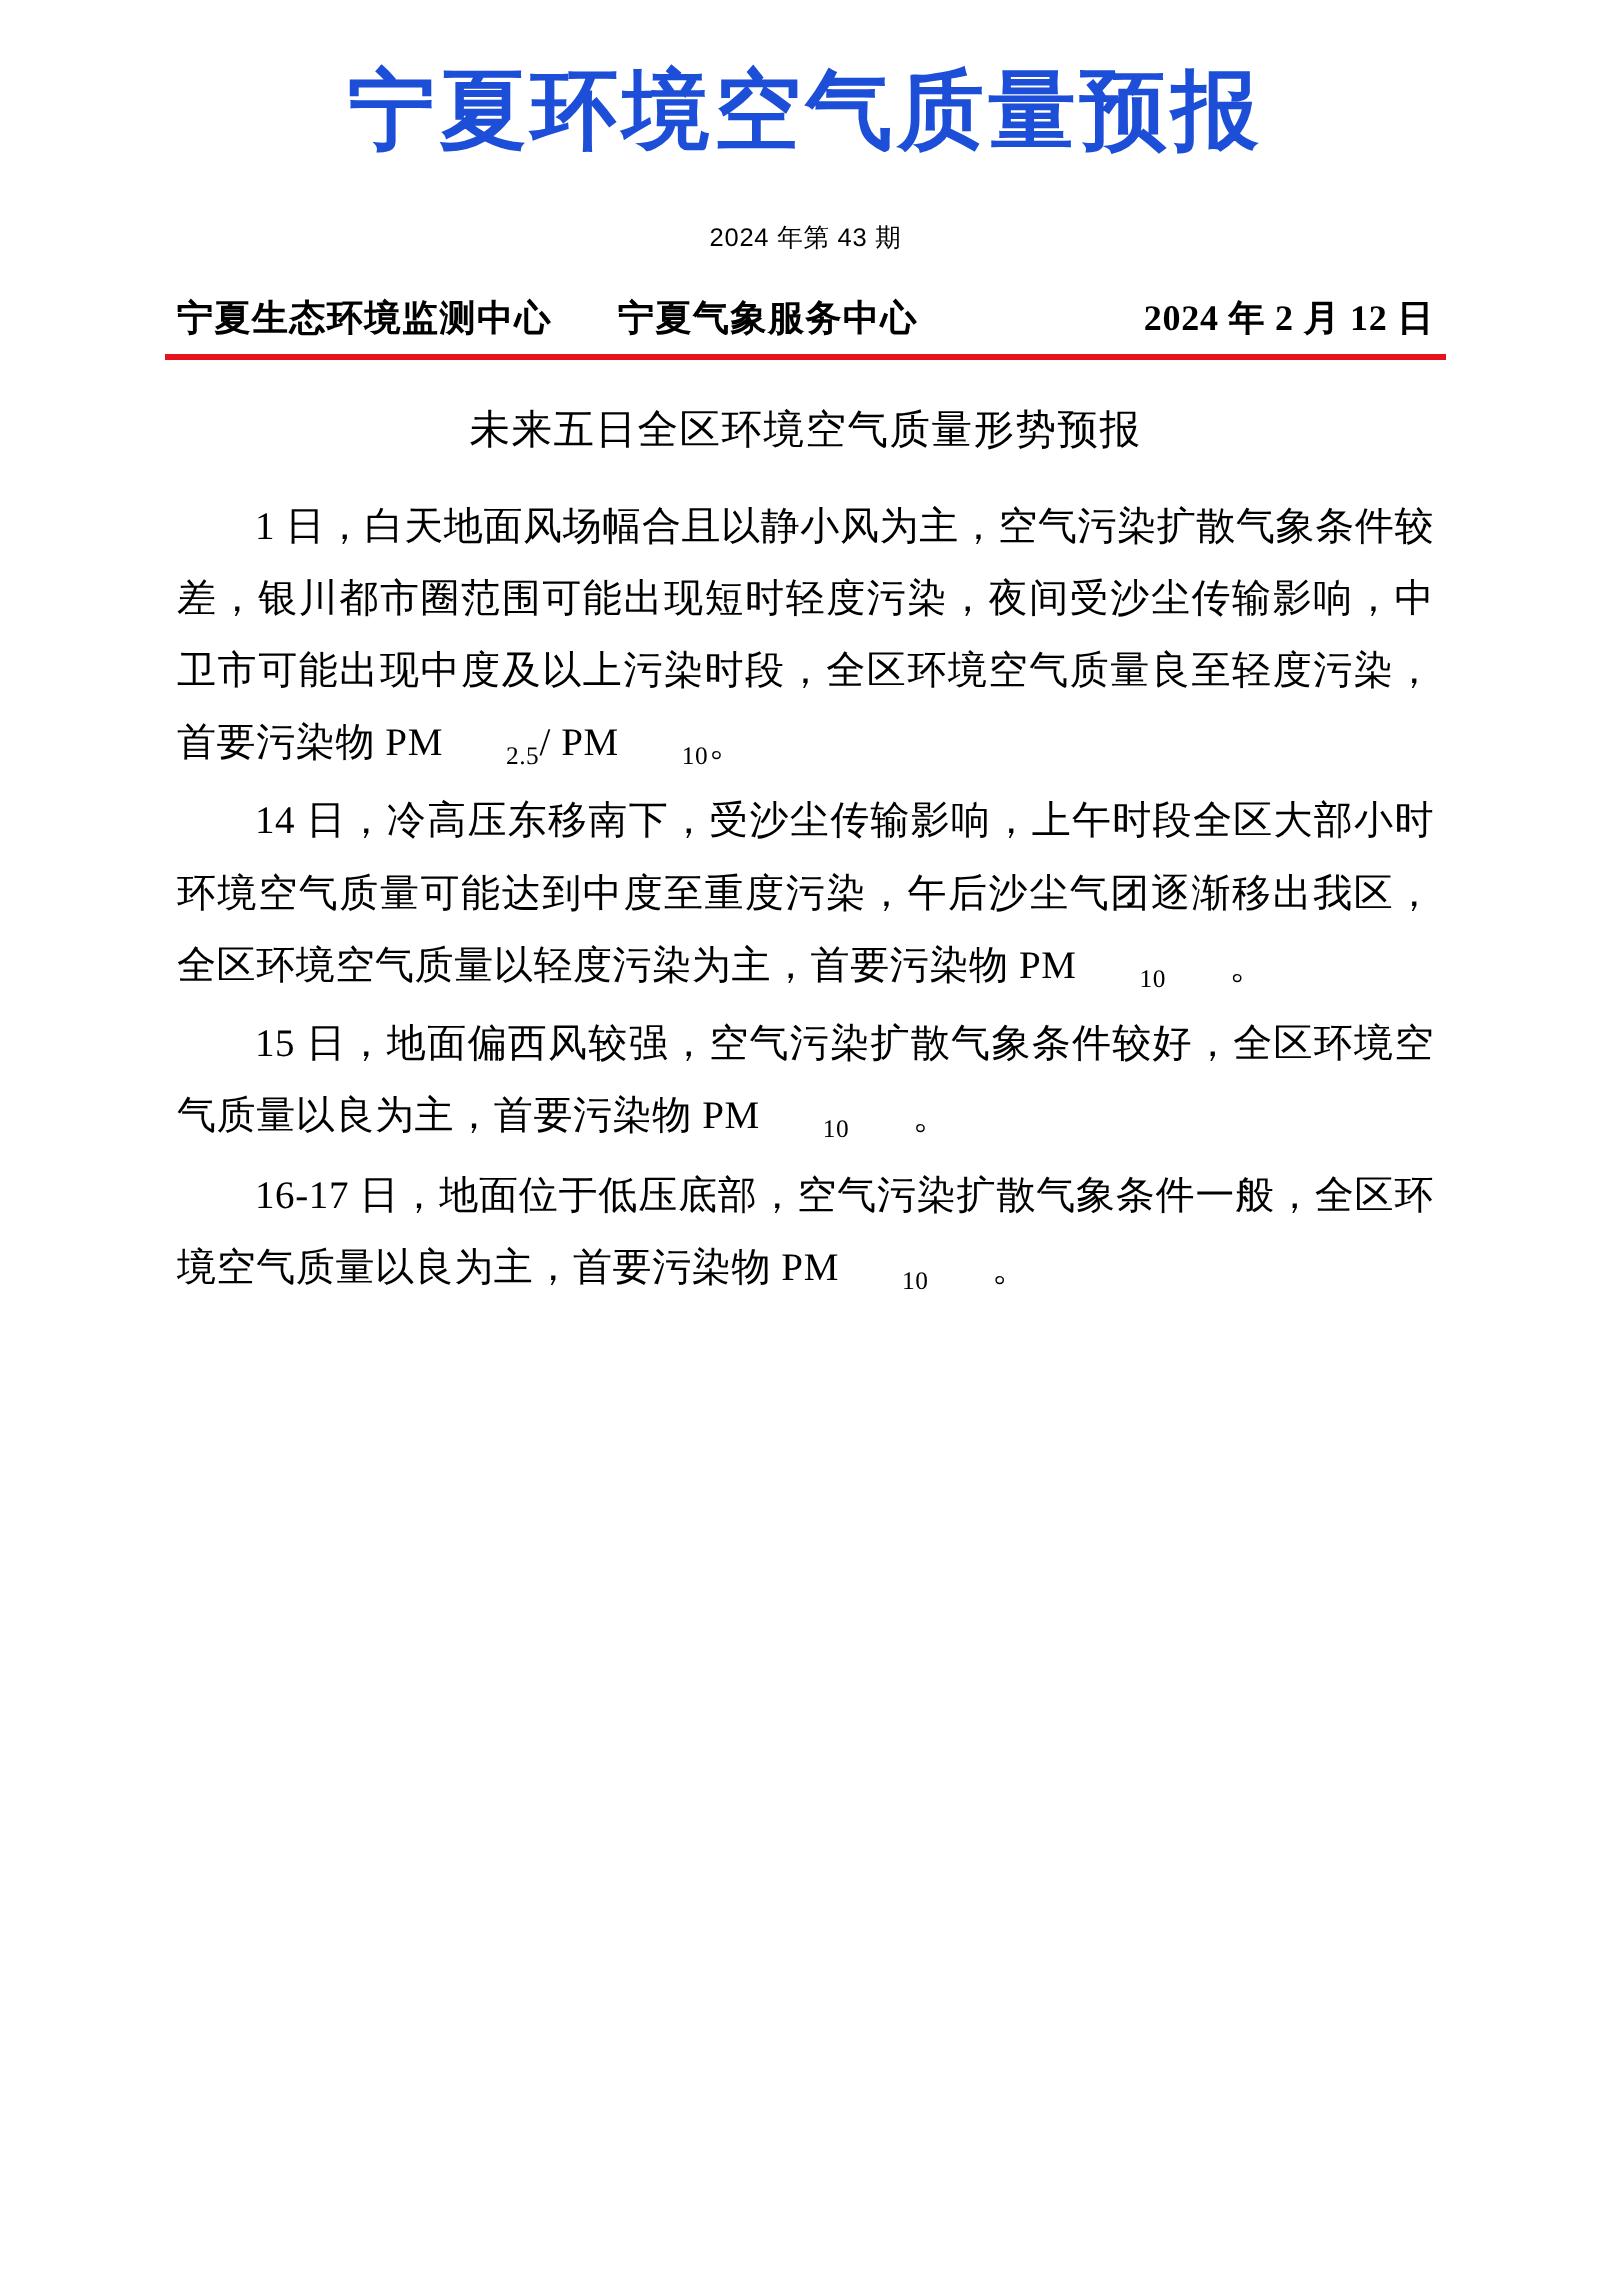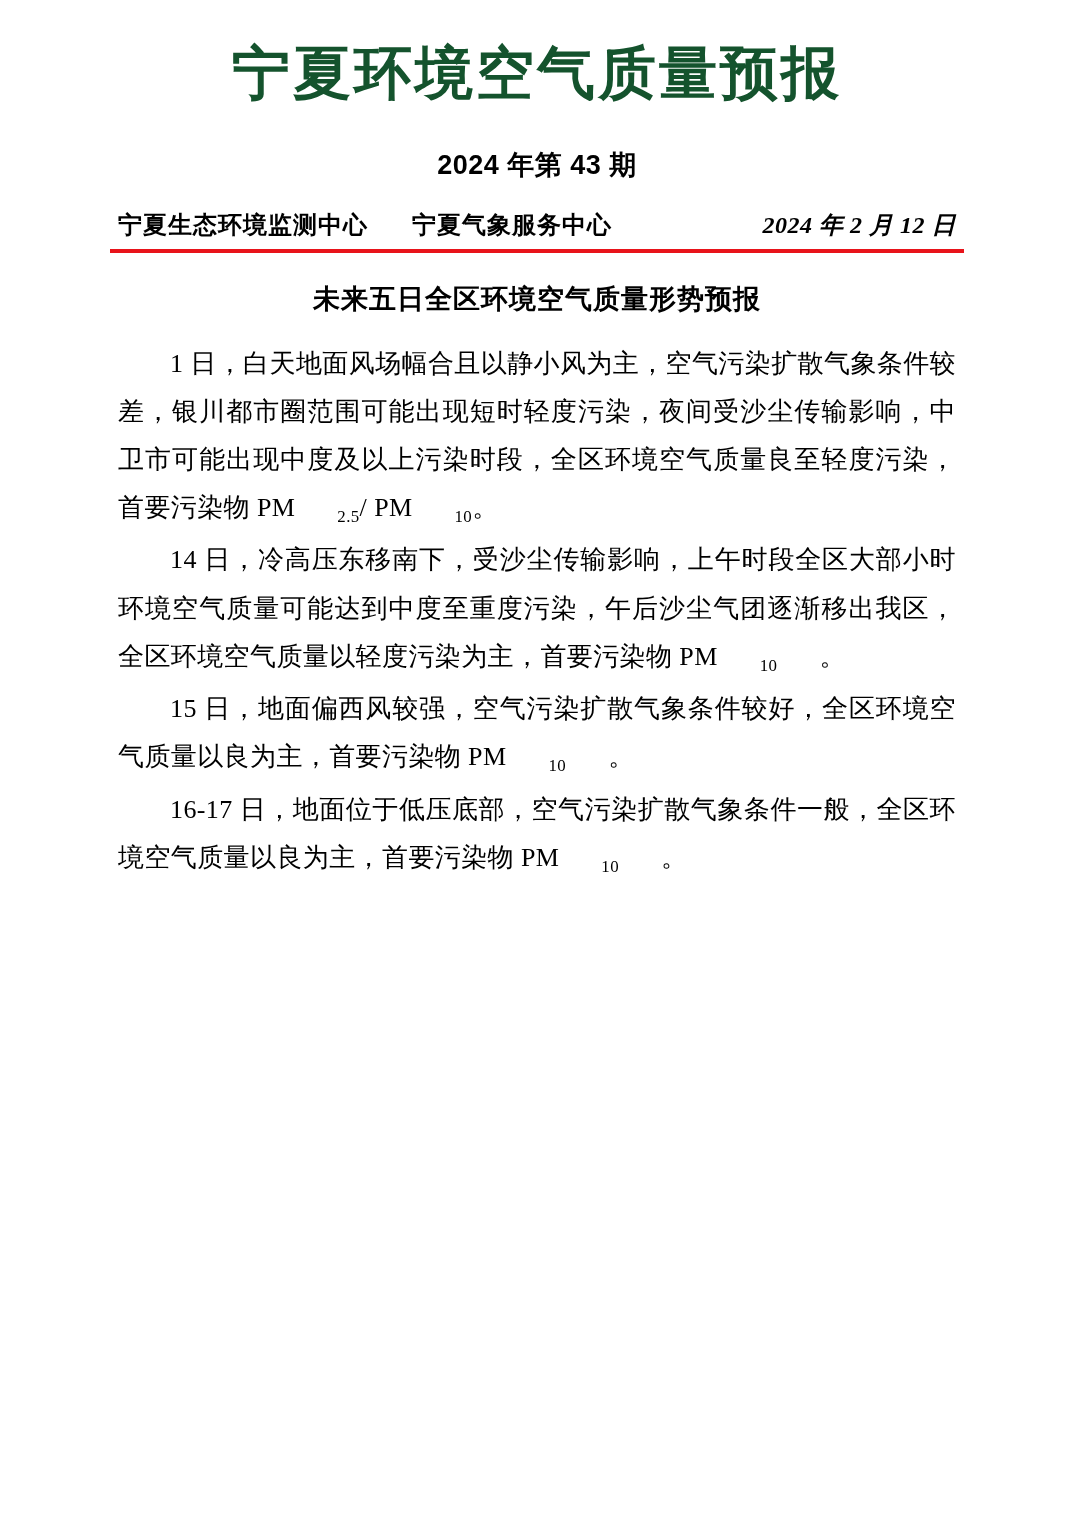--- a/index.html
+++ b/index.html
@@ -17,32 +17,32 @@
   }
   .page {
     width: 1074px;
     height: 1520px;
     box-sizing: border-box;
     padding: 0;
     position: relative;
   }
   .masthead {
     text-align: center;
-    color: #14532d;
+    color: #1d4ed8;
     font-family: "DejaVu Serif", "Liberation Serif", serif;
     font-weight: bold;
     font-size: 58px;
     letter-spacing: 3px;
     line-height: 1.2;
   }
   .issue {
     text-align: center;
     font-family: "Liberation Sans", sans-serif;
-    font-weight: bold;
-    font-size: 27px;
+    font-weight: normal;
+    font-size: 17px;
     margin-top: 30px;
     letter-spacing: 0.5px;
   }
   .byline {
     display: flex;
     align-items: baseline;
     margin: 26px 118px 0 118px;
     font-weight: bold;
     font-size: 24px;
     font-family: "Liberation Serif", "DejaVu Serif", serif;
@@ -52,30 +52,29 @@
     letter-spacing: 1px;
   }
   .byline .org2 {
     flex: 0 0 auto;
     margin-left: 44px;
     letter-spacing: 1px;
   }
   .byline .date {
     margin-left: auto;
     letter-spacing: 0.5px;
-    font-style: italic;
   }
   .redrule {
     margin: 8px 110px 0 110px;
     height: 4px;
     background: #e8131a;
   }
   .subtitle {
     text-align: center;
-    font-weight: bold;
+    font-weight: normal;
     font-size: 27px;
     margin-top: 28px;
     letter-spacing: 1px;
     font-family: "Liberation Serif", "DejaVu Serif", serif;
   }
   .body {
     margin: 22px 118px 0 118px;
   }
   .para {
     font-size: 26px;

